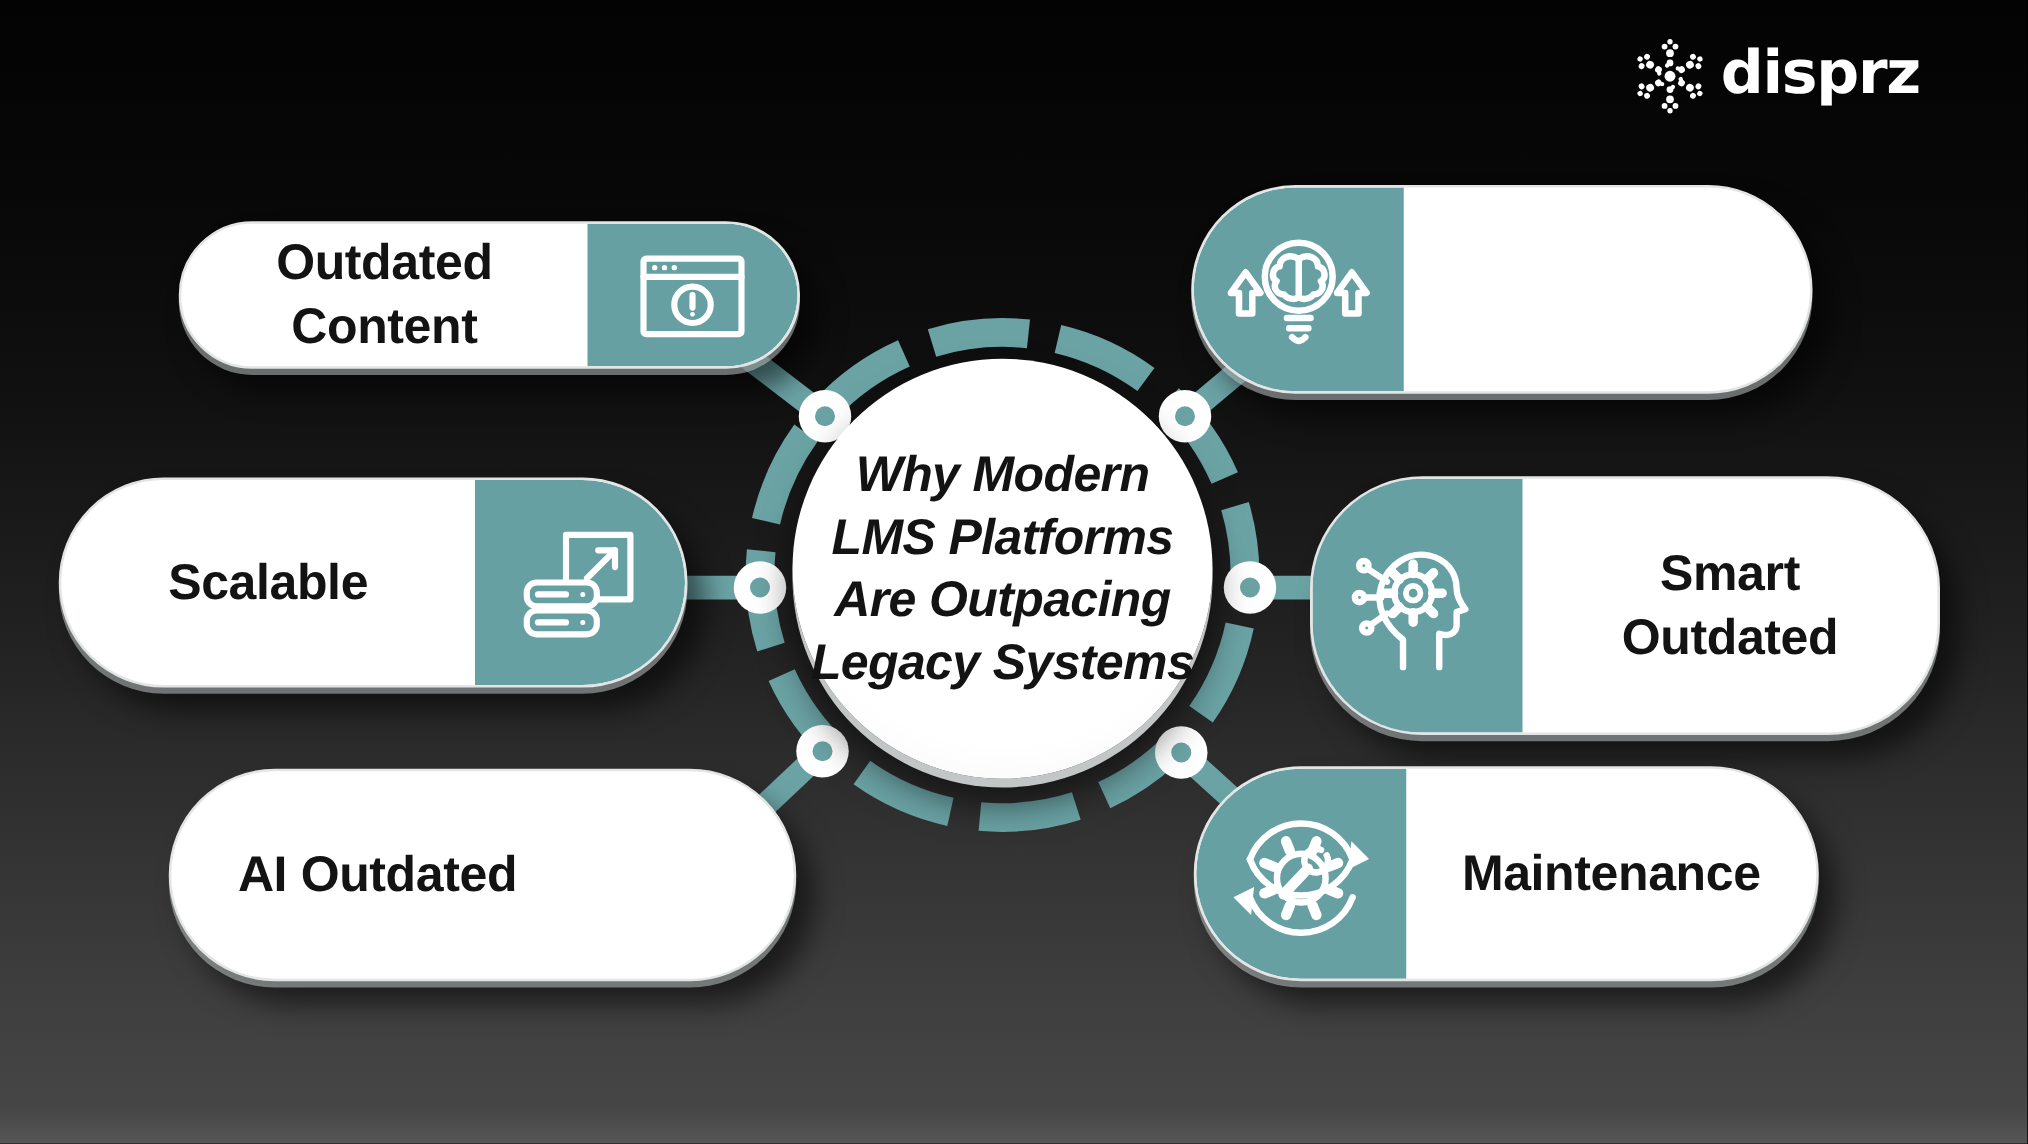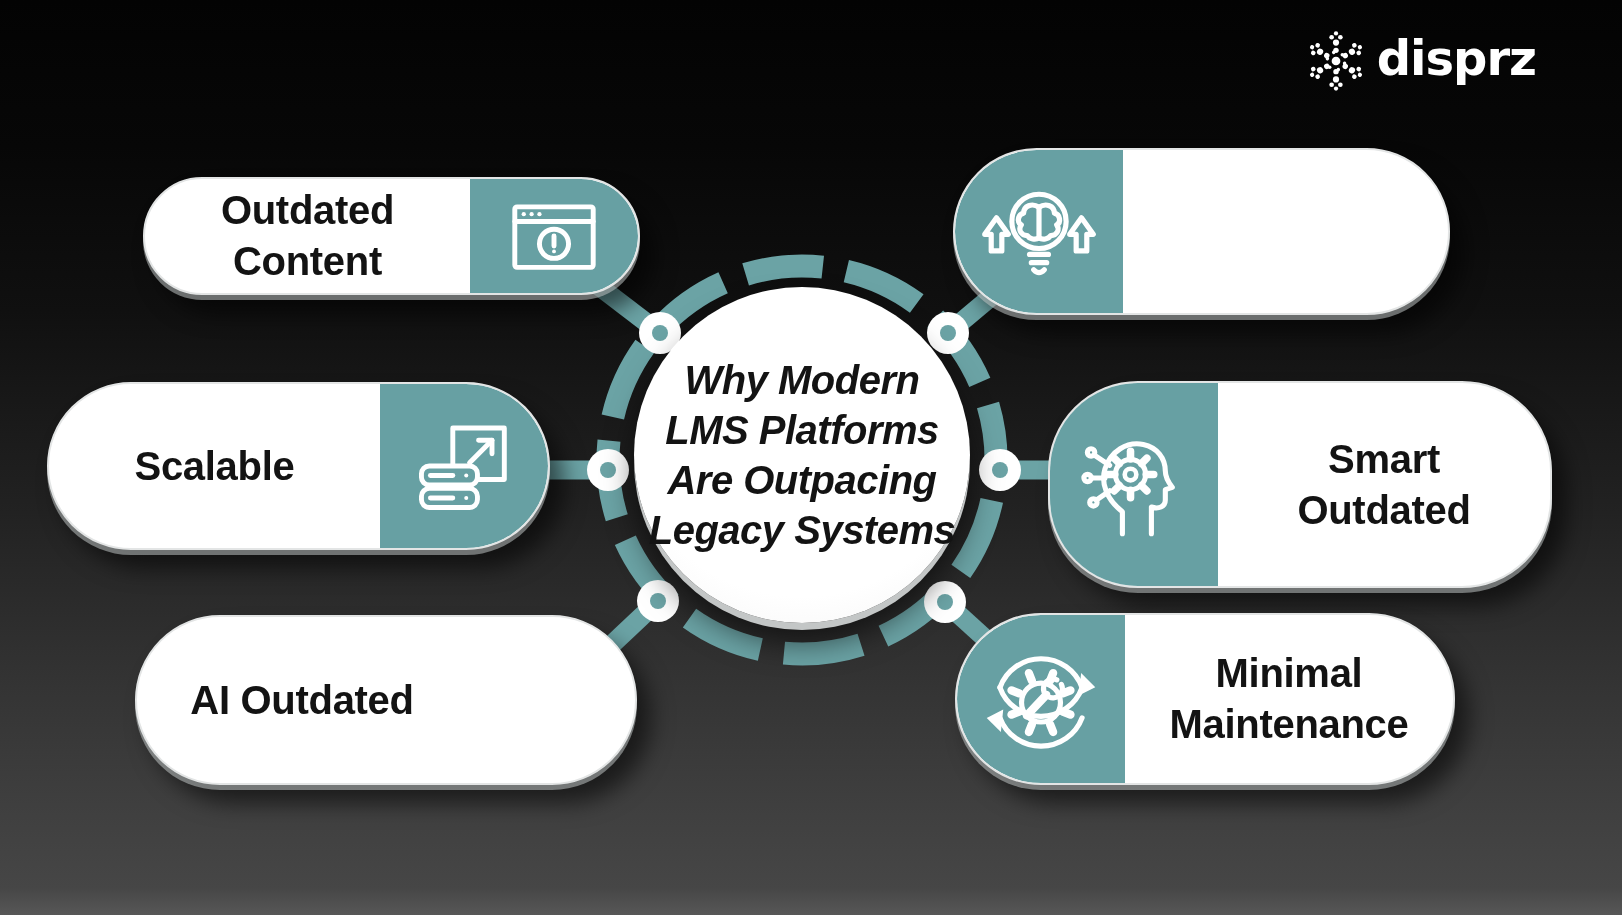--- a/index.html
+++ b/index.html
@@ -213,21 +213,20 @@
           <line x1="42.3" y1="34.5" x2="39.7" y2="28"></line>
           <line x1="57.7" y1="34.5" x2="60.3" y2="28"></line>
           <line x1="68.5" y1="45.3" x2="75" y2="42.7"></line>
         </g>
         <circle cx="50" cy="53" r="16.5"></circle>
         <line x1="38" y1="64" x2="54.5" y2="46.5" stroke-width="7"></line>
         <path d="M63.4,33.8 A8,8 0 1 0 67.3,37.6"></path>
       </svg>
     </div>
     <div class="pill-label txt-right">
-      <span>Minimal</span>
       <span>Maintenance</span>
     </div>
   </div>
 
   <div class="brand">
     <svg width="62" height="62" viewBox="0 0 64 64" fill="#fff">
       <circle cx="32" cy="32" r="4.5"></circle>
       <g>
         <g transform="rotate(0 32 32)">
           <circle cx="32" cy="21" r="2.8"></circle>

